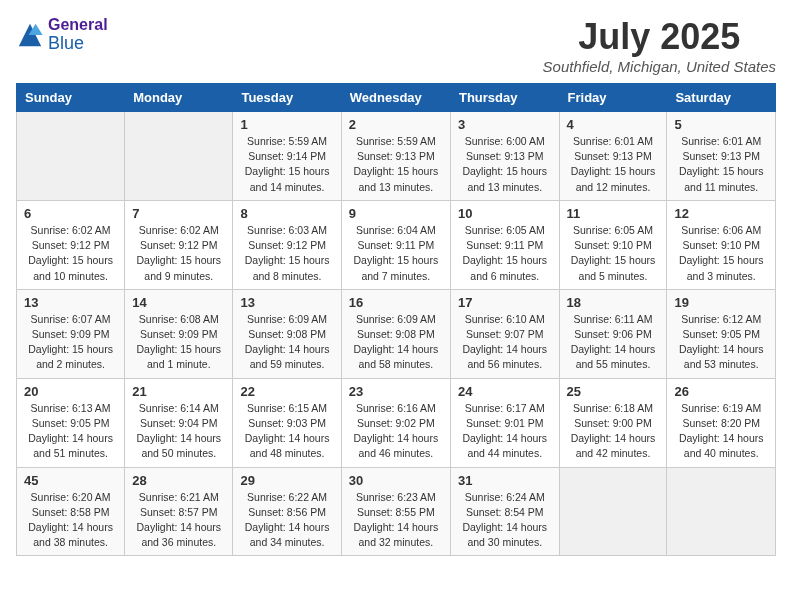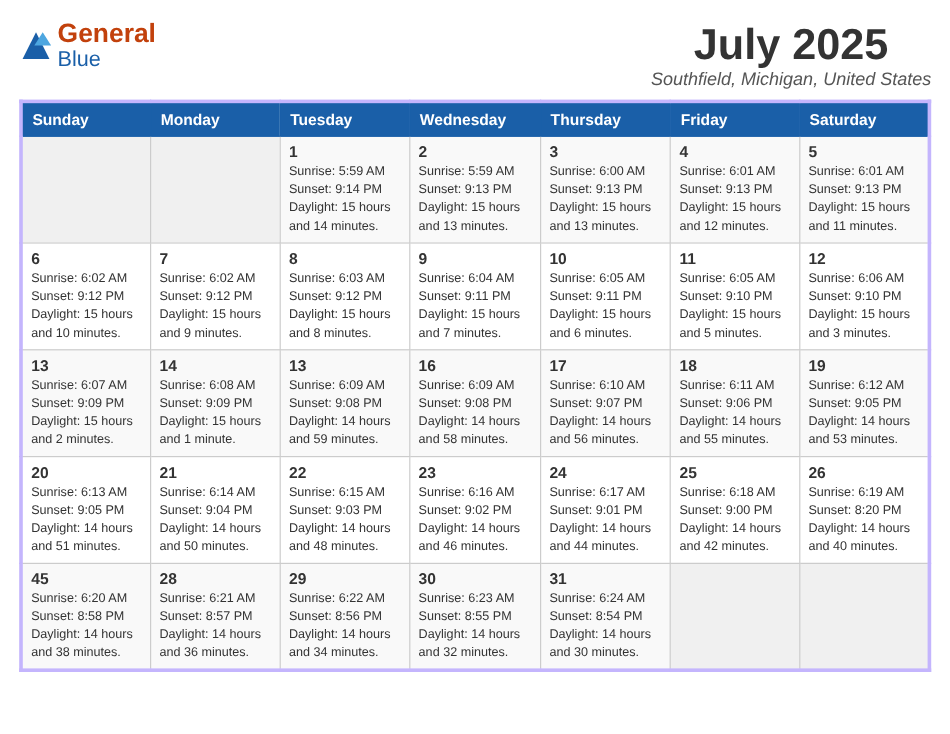--- a/index.html
+++ b/index.html
@@ -19,23 +19,23 @@
     .logo {
       display: flex;
       align-items: center;
     }
     .logo-text {
       display: flex;
       flex-direction: column;
       line-height: 1.1;
     }
     .logo-general {
-      font-size: 22px;
+      font-size: 16px;
       font-weight: bold;
-      color: #c2410c;
+      color: #4c1d95;
     }
     .logo-blue {
       font-size: 18px;
       font-weight: normal;
       color: #1a5fa8;
     }
     .logo-icon {
       width: 28px;
       height: 28px;
       margin-right: 4px;
@@ -49,21 +49,21 @@
       color: #333;
     }
     .location-title {
       font-size: 15px;
       color: #555;
       font-style: italic;
     }
     .calendar {
       width: 100%;
       border-collapse: collapse;
-      border: 3px solid #c4b5fd;
+      border: 1px solid #c4b5fd;
     }
     .calendar th {
       background-color: #1a5fa8;
       color: #fff;
       font-size: 13px;
       font-weight: bold;
       text-align: left;
       padding: 6px 8px;
       border: 1px solid #1a5fa8;
     }
@@ -86,20 +86,21 @@
     .day-num {
       font-size: 13px;
       font-weight: bold;
       display: block;
       margin-bottom: 2px;
     }
     .day-detail {
       font-size: 10.5px;
       line-height: 1.45;
       color: #333;
+      text-align: center;
     }
     .empty-cell {
       background: #f0f0f0 !important;
     }
   </style>
 </head>
 <body>
 
 <div class="header">
   <div class="logo">

